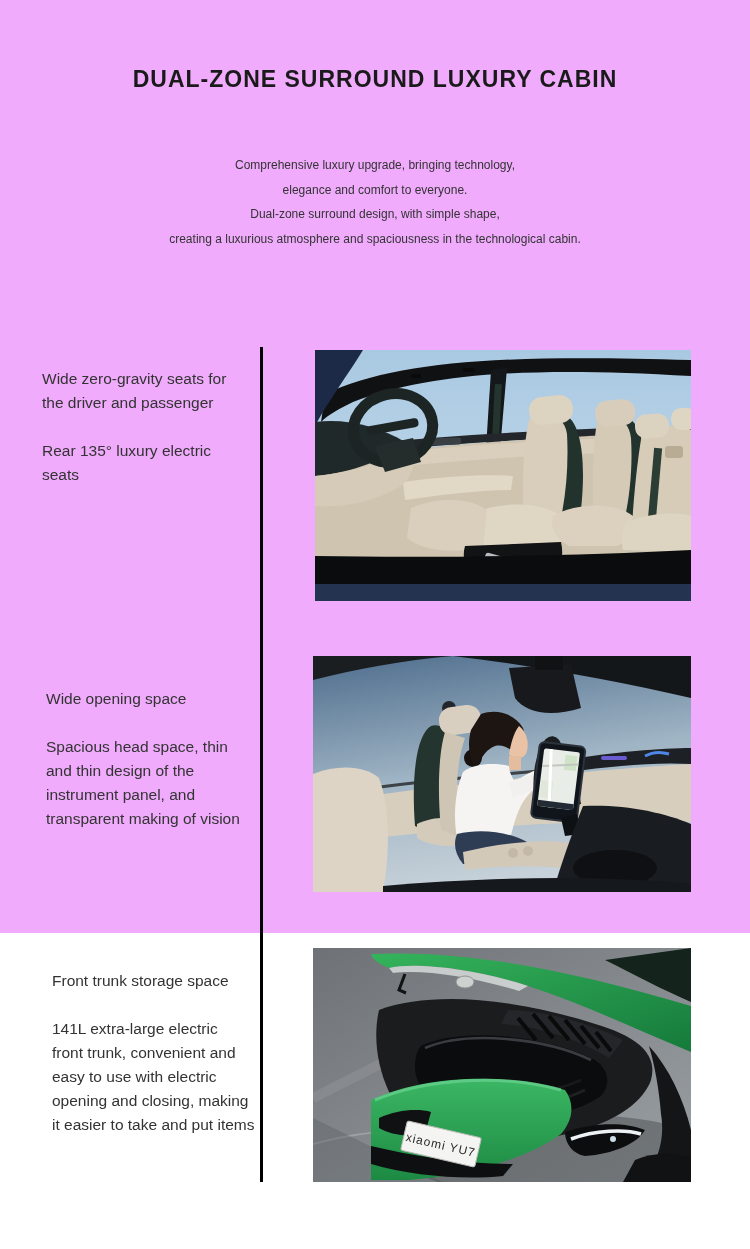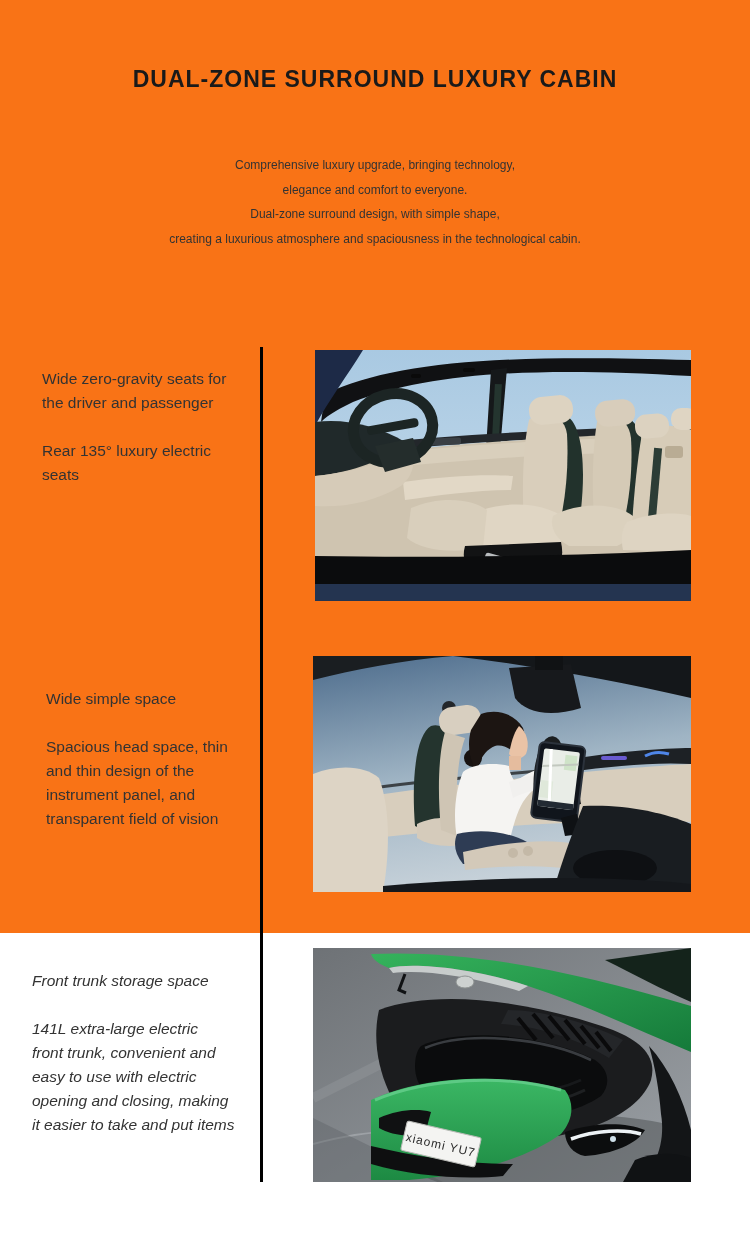--- a/index.html
+++ b/index.html
@@ -1,21 +1,21 @@
 <!DOCTYPE html>
 <html><head>
 <meta charset="utf-8">
 <style>
   html,body { margin:0; padding:0; }
   body {
     width:750px; height:1249px; background:#ffffff;
     font-family:"Liberation Sans", sans-serif;
     position:relative; overflow:hidden;
   }
-  .page { position:relative; width:750px; height:933px; background:#f97316; }
+  .page { position:relative; width:750px; height:933px; background:#f0abfc; }
 
   .title {
     position:absolute; top:66px; left:0; width:750px;
     text-align:center; font-size:23px; font-weight:700;
     letter-spacing:1px; color:#1a1a1a; margin:0;
   }
   .intro {
     position:absolute; top:153px; left:0; width:750px;
     text-align:center; font-size:12px; line-height:24.5px;
     color:#333333; white-space:pre-line; margin:0;
@@ -28,21 +28,21 @@
 
   .feature-text {
     position:absolute; width:224px;
     font-size:15.5px; line-height:24px; color:#333333;
     white-space:pre-line;
   }
   .feature-text p { margin:0; }
   .feature-text .body { }
   .ft1 { left:42px; top:343px; }
   .ft2 { left:46px; top:663px; }
-  .ft3 { left:32px; top:945px;font-style:italic; }
+  .ft3 { left:52px; top:945px; }
 
   figure { margin:0; position:absolute; overflow:hidden; background:#dfe5ea; }
   figure svg { display:block; width:100%; height:100%; }
   .fig1 { left:315px; top:350px; width:376px; height:251px; }
   .fig2 { left:313px; top:656px; width:378px; height:236px; }
   .fig3 { left:313px; top:948px; width:378px; height:234px; }
 </style>
 </head>
 <body>
 
@@ -119,25 +119,25 @@
       <rect x="350" y="96" width="18" height="12" rx="3" fill="#b9ac94"></rect>
       <rect x="336" y="98" width="8" height="74" fill="#2c3d36" transform="rotate(5 340 134)"></rect>
       <path d="M312,172 C336,162 366,162 376,166 L376,202 L308,200 C306,190 306,180 312,172 Z" fill="#ded4c2"></path>
 
       <path d="M0,206 C120,208 260,206 376,200 L376,238 L0,238 Z" fill="#0b0c0d"></path>
       <rect y="234" width="376" height="17" fill="#243450"></rect>
     </svg>
   </figure>
 
   <div class="feature-text ft2">
-    <p class="heading">Wide simple space</p>
+    <p class="heading">Wide opening space</p>
     <p class="body">Spacious head space, thin
 and thin design of the
 instrument panel, and
-transparent field of vision</p>
+transparent making of vision</p>
   </div>
 
   <figure class="fig2">
     <svg viewBox="0 0 378 236" preserveAspectRatio="none">
       <defs>
         <linearGradient id="sky2" x1="0" y1="0" x2="0.25" y2="1">
           <stop offset="0" stop-color="#4d6c8c"></stop>
             <stop offset="0.55" stop-color="#9fb4c4"></stop>
             <stop offset="1" stop-color="#c6d1d9"></stop>
         </linearGradient>

